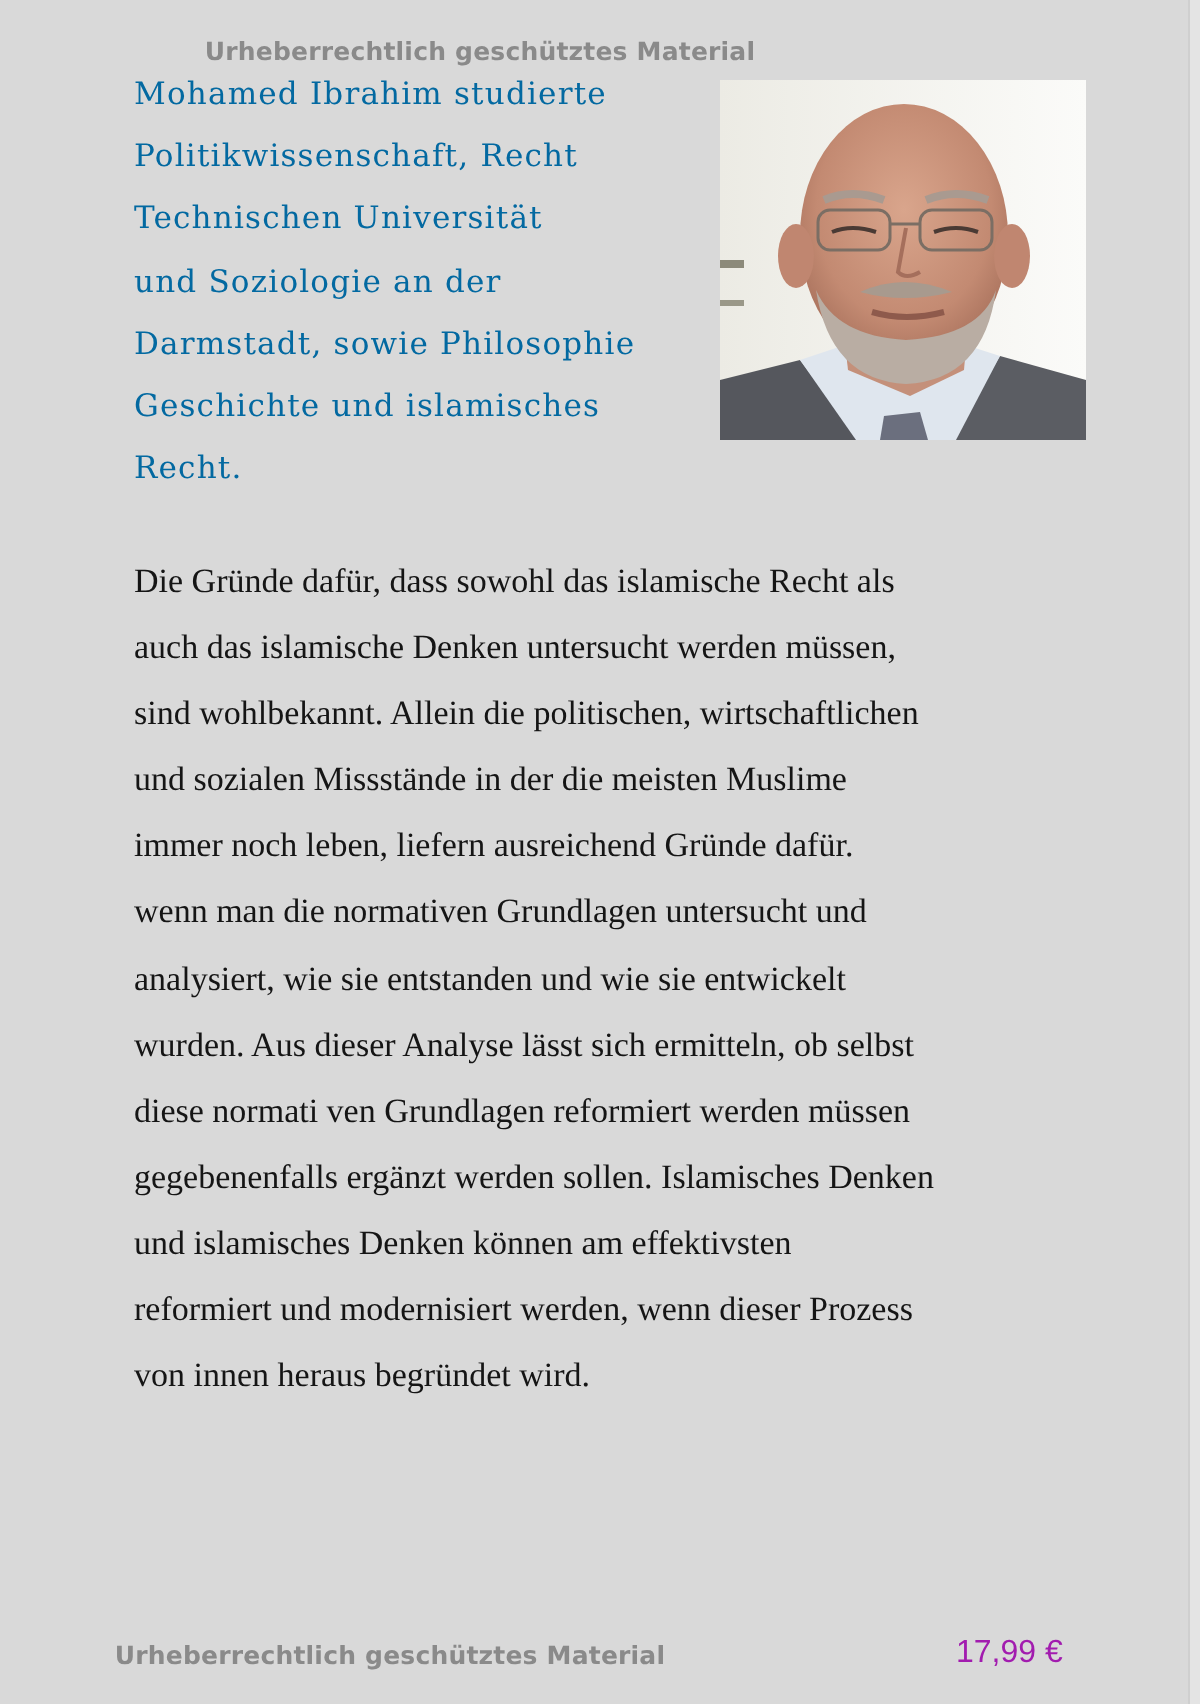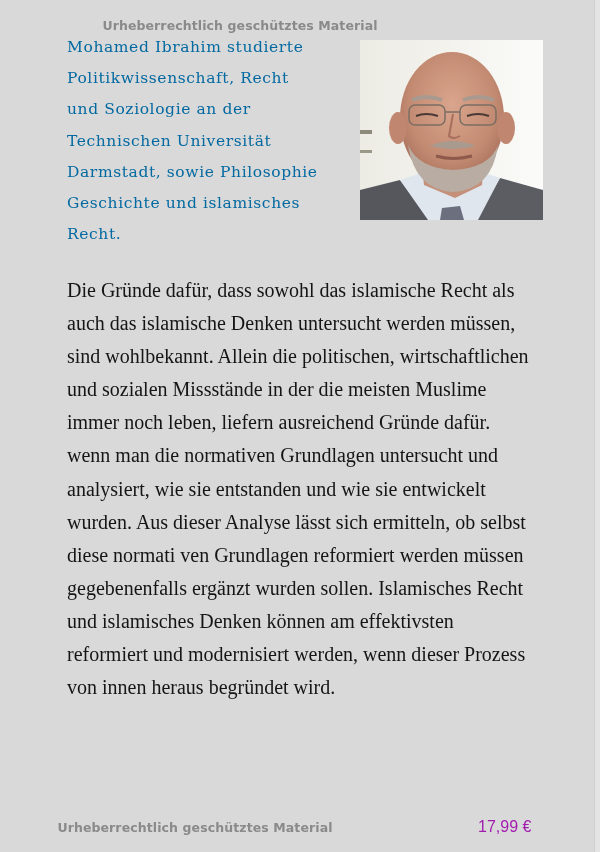--- a/index.html
+++ b/index.html
@@ -58,21 +58,21 @@
       background: #f4f3ef;
       overflow: hidden;
     }
     .portrait svg { display: block; }
     .body-text {
       position: absolute;
       left: 67px;
       top: 274px;
       width: 470px;
       font-family: "Liberation Serif", serif;
-      font-size: 20px;
+      font-size: 17px;
       line-height: 33.1px;
       color: #151515;
       white-space: nowrap;
     }
     .body-line { display: block; }
     .price {
       position: absolute;
       left: 478px;
       top: 818px;
       font-family: "Liberation Sans", sans-serif;
@@ -83,22 +83,22 @@
 </head>
 <body>
 
 <div class="right-strip"></div>
 
 <div class="watermark top">Urheberrechtlich geschütztes Material</div>
 
 <div class="bio">
   <span class="bio-line">Mohamed Ibrahim studierte</span>
   <span class="bio-line">Politikwissenschaft, Recht</span>
+  <span class="bio-line">Technischen Universität</span>
   <span class="bio-line">und Soziologie an der</span>
-  <span class="bio-line">Technischen Universität</span>
   <span class="bio-line">Darmstadt, sowie Philosophie</span>
   <span class="bio-line">Geschichte und islamisches</span>
   <span class="bio-line">Recht.</span>
 </div>
 
 <div class="portrait" aria-label="Portrait of the author, bald man with glasses and gray beard, wearing a gray suit">
   <svg width="183" height="180" viewBox="0 0 183 180" xmlns="http://www.w3.org/2000/svg">
     <defs>
       <radialGradient id="skin" cx="50%" cy="40%" r="60%">
         <stop offset="0%" stop-color="#d9a58c"></stop>
@@ -151,21 +151,21 @@
 <div class="body-text">
   <span class="body-line">Die Gründe dafür, dass sowohl das islamische Recht als</span>
   <span class="body-line">auch das islamische Denken untersucht werden müssen,</span>
   <span class="body-line">sind wohlbekannt. Allein die politischen, wirtschaftlichen</span>
   <span class="body-line">und sozialen Missstände in der die meisten Muslime</span>
   <span class="body-line">immer noch leben, liefern   ausreichend Gründe dafür.</span>
   <span class="body-line">wenn man die normativen Grundlagen untersucht und</span>
   <span class="body-line">analysiert, wie sie entstanden und wie sie entwickelt</span>
   <span class="body-line">wurden. Aus dieser Analyse lässt sich ermitteln, ob selbst</span>
   <span class="body-line">diese normati ven Grundlagen reformiert werden müssen</span>
-  <span class="body-line">gegebenenfalls ergänzt wurden sollen. Islamisches Recht</span>
+  <span class="body-line">gegebenenfalls ergänzt werden sollen. Islamisches Denken</span>
   <span class="body-line">und islamisches Denken können am effektivsten</span>
   <span class="body-line">reformiert und modernisiert werden, wenn dieser Prozess</span>
   <span class="body-line">von innen  heraus begründet wird.</span>
 </div>
 
 <div class="watermark bottom">Urheberrechtlich geschütztes Material</div>
 
 <div class="price">17,99 €</div>
 
 </body></html>

